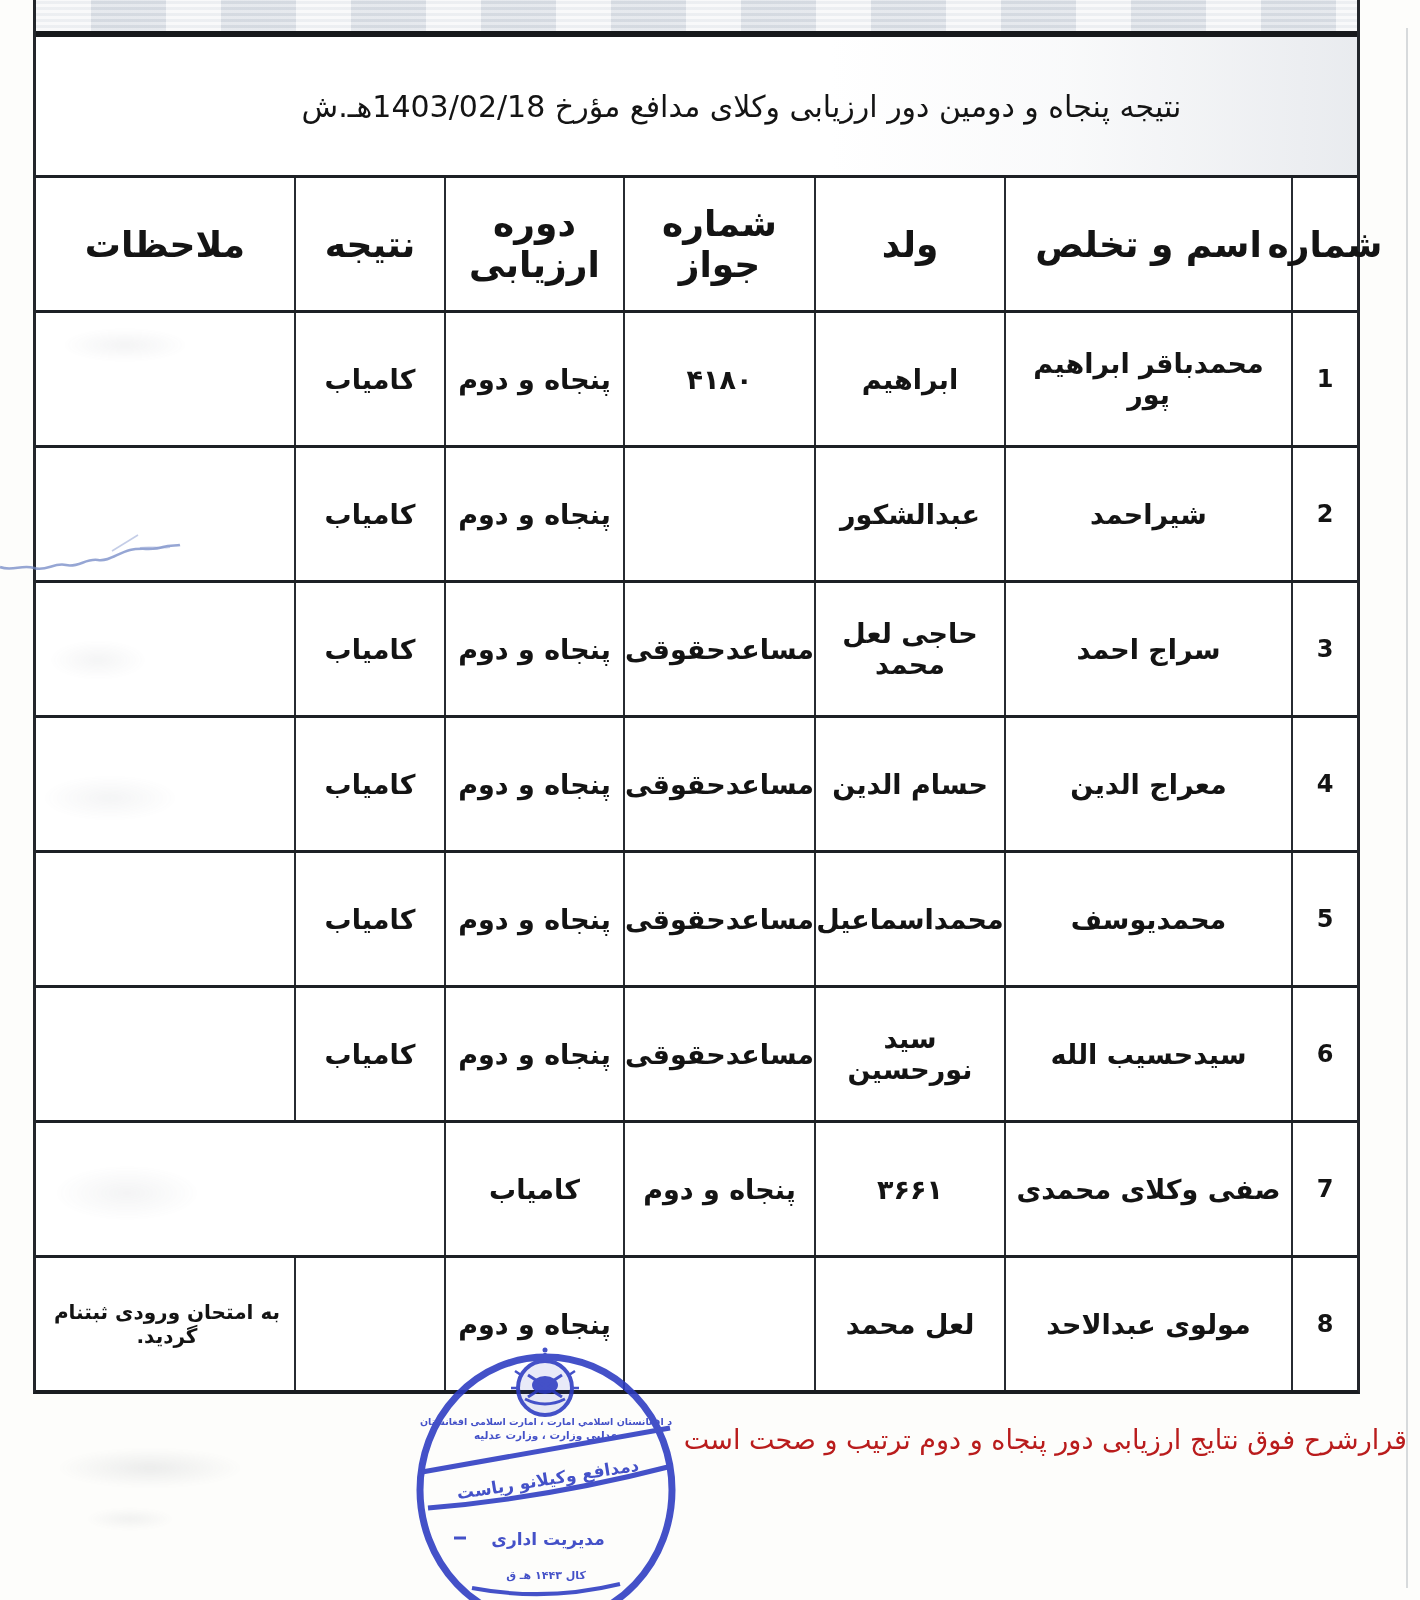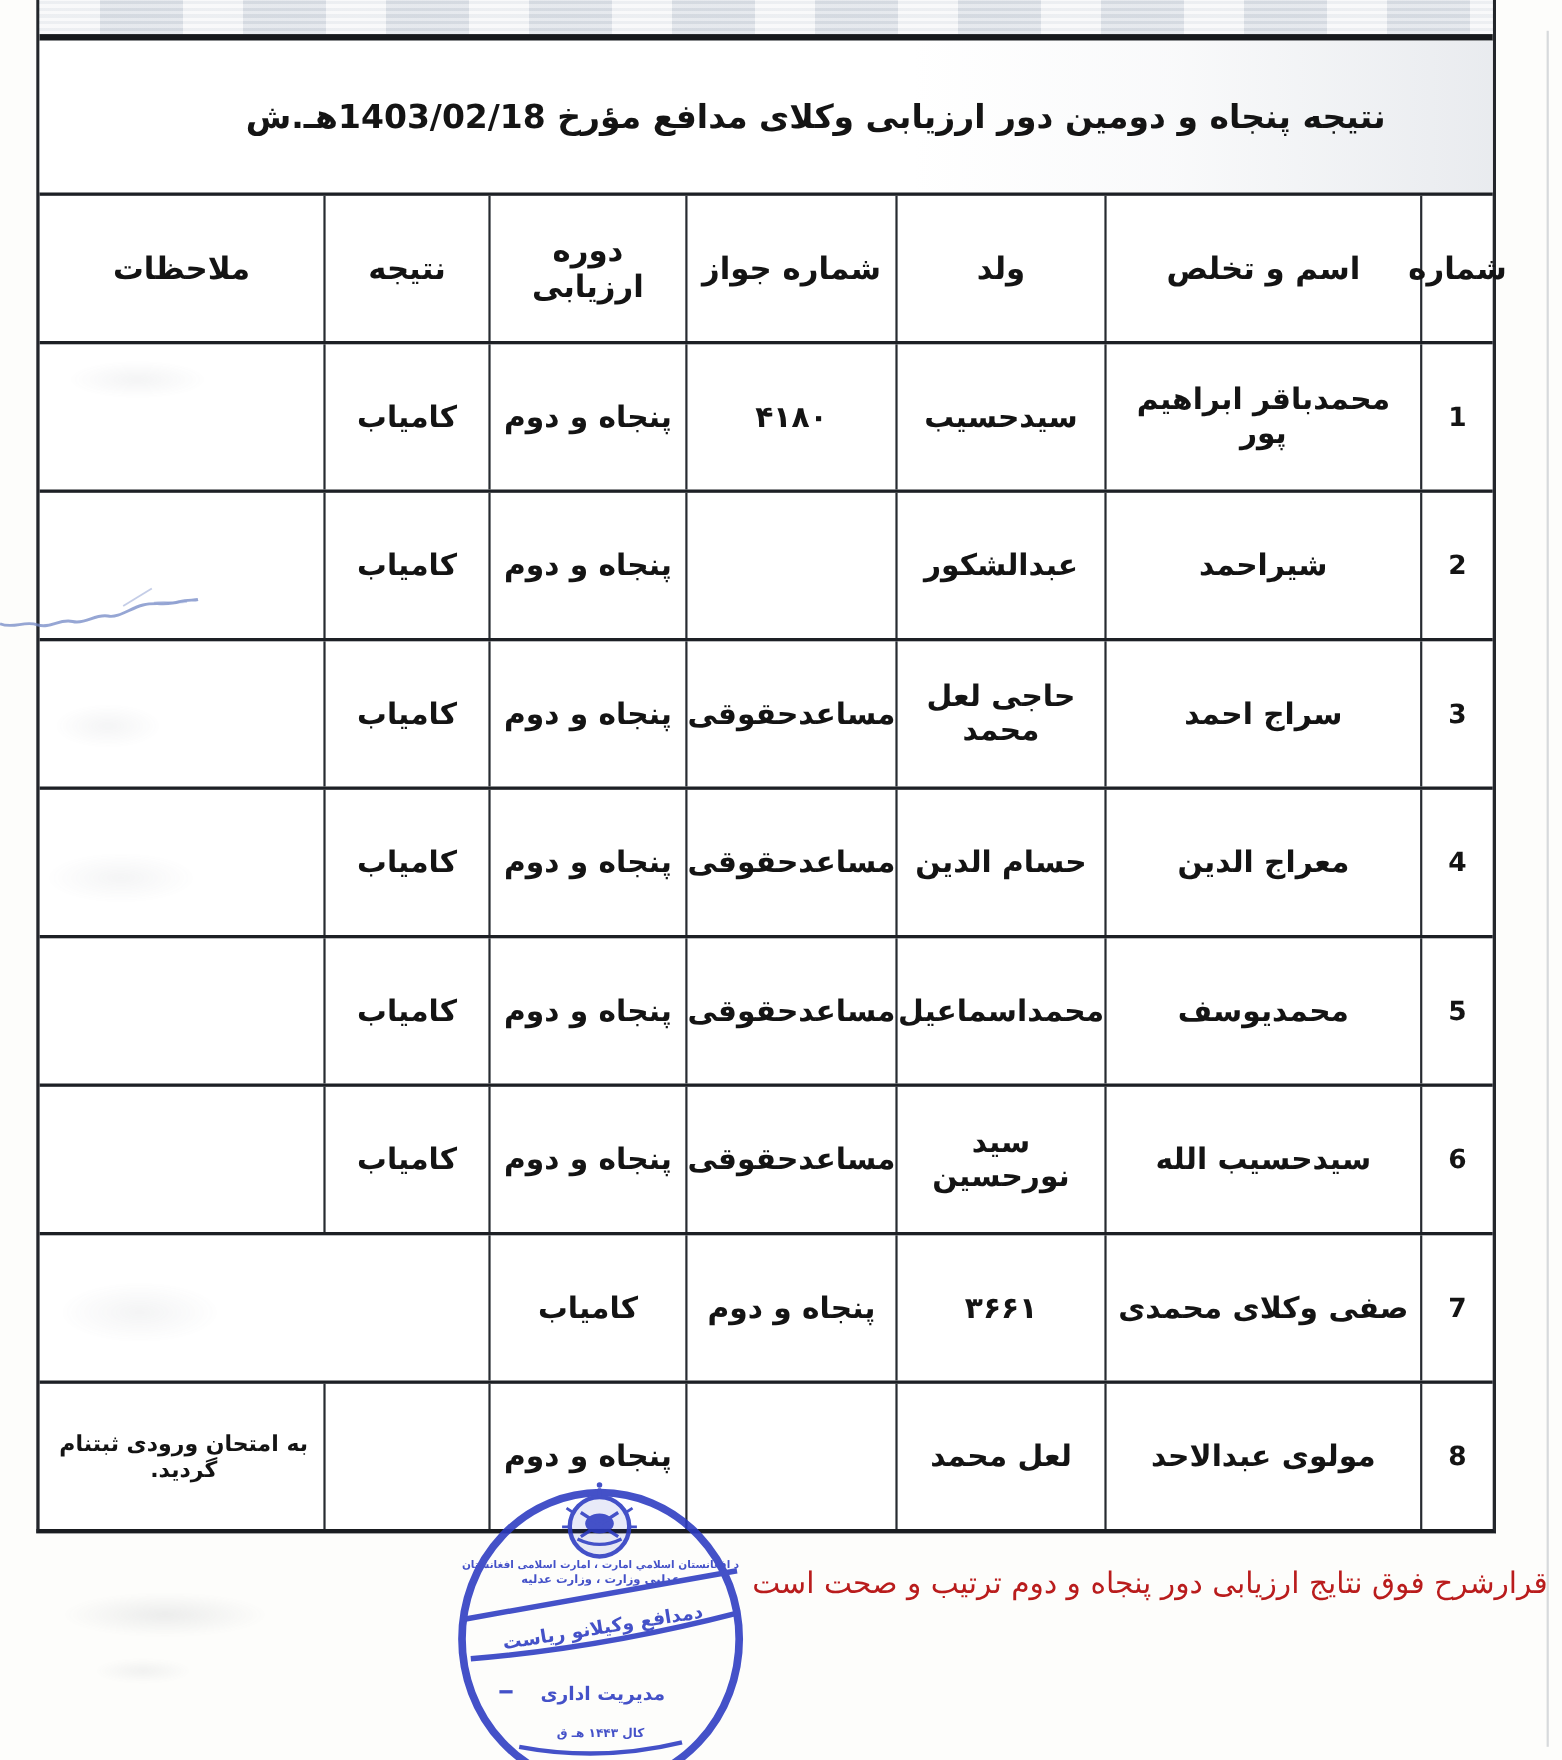--- a/index.html
+++ b/index.html
@@ -26,41 +26,41 @@
     background:
       repeating-linear-gradient(90deg, rgba(255,255,255,.55) 0 55px, rgba(210,216,224,.35) 55px 130px),
       repeating-linear-gradient(0deg, rgba(255,255,255,.4) 0 3px, rgba(183,191,203,.35) 3px 6px),
       #e7eaee;
   }
   .title-row{
     height:138px;
     display:flex;align-items:center;justify-content:center;
     padding-left:90px;
     background:linear-gradient(270deg, rgba(206,211,219,.45) 0%, rgba(206,211,219,.12) 22%, rgba(206,211,219,0) 40%), #fff;
-    font-size:30px;font-weight:bold;
+    font-size:30px;font-weight:normal;
     direction:rtl;
     text-align:right;
   }
   .grid-row{
     display:grid;
     grid-template-columns:66px 287px 190px 191px 179px 150px 258px;
     direction:rtl;
     border-top:3px solid #1d2025;
   }
   .grid-row > div{
     display:flex;align-items:center;justify-content:center;
     text-align:center;
     border-inline-end:2px solid #272b31;
     direction:rtl;
     padding:0 4px;
     overflow:visible;
   }
   .grid-row > div:last-child{border-inline-end:none;}
   .header-row{height:132px;}
-  .header-row > div{font-size:28px;font-weight:bold;}
+  .header-row > div{font-size:36px;font-weight:bold;}
   .data-row{height:132px;}
   .data-row > div{font-size:27px;font-weight:bold;}
   .data-row > .c-no{font-size:24px;}
   .data-row > .c-remarks{font-size:20px;justify-content:flex-end;padding-inline-start:0;}
   
   .footer-note{
     position:absolute;top:1424px;right:13px;
     font-size:27px;color:#b91c1c;
     direction:rtl;white-space:nowrap;
     letter-spacing:.3px;
@@ -103,21 +103,21 @@
       <div>ولد</div>
       <div>شماره  جواز</div>
       <div>دوره ارزيابى</div>
       <div>نتيجه</div>
       <div>ملاحظات</div>
     </div>
 
     <div class="grid-row data-row">
       <div class="c-no">1</div>
       <div class="c-name">محمدباقر ابراهيم پور</div>
-      <div class="c-father">سيدحسيب</div>
+      <div class="c-father">ابراهيم</div>
       <div class="c-license">۴۱۸۰</div>
       <div class="c-round">پنجاه و دوم</div>
       <div class="c-result">كامياب</div>
       <div class="c-remarks"></div>
     </div>
 
     <div class="grid-row data-row">
       <div class="c-no">2</div>
       <div class="c-name">شيراحمد</div>
       <div class="c-father">عبدالشكور</div>

